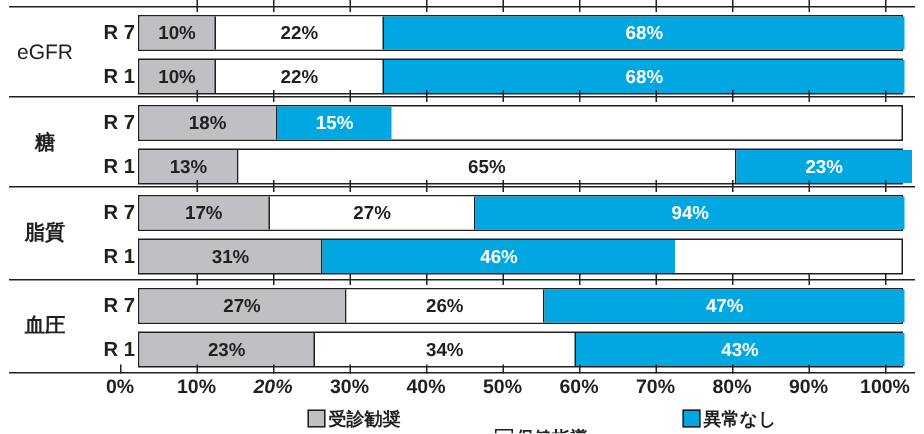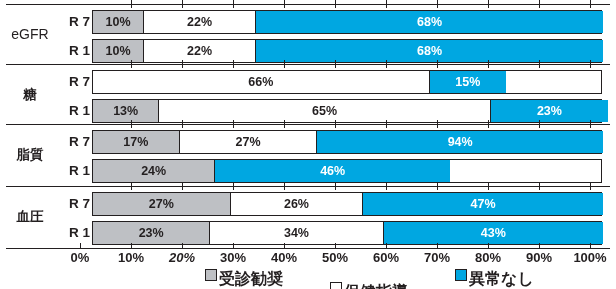--- a/index.html
+++ b/index.html
@@ -148,23 +148,23 @@
     left: 0;
     top: 269px;
     width: 616px;
     height: 20px;
     display: flex;
     align-items: center;
   }
   .legend-item {
     position: absolute;
     display: flex;
-    align-items: flex-start;
+    align-items: center;
     gap: 2px;
-    font-size: 16px;
+    font-size: 12px;
     font-weight: bold;
     color: #231f20;
     white-space: nowrap;
   }
   .swatch {
     width: 12px;
     height: 12px;
     box-sizing: border-box;
     border: 1.3px solid #231f20;
     flex: none;
@@ -201,21 +201,21 @@
             <div class="seg guidance" style="flex: 0 0 112.2px;">22%</div>
             <div class="seg normal" style="flex: 0 0 346.8px; border-right: none;">68%</div>
           </div>
         </div>
       </div>
       <div class="group" style="top: 66px; height: 58px;">
         <div class="group-label" style="top: 20px;">糖</div>
         <div class="row" style="top: 2px;">
           <div class="row-label">R 7</div>
           <div class="bar">
-            <div class="seg guidance" style="flex: 0 0 336.6px;">66%</div>
+            <div class="seg recommend" style="flex: 0 0 91.8px;">18%</div>
             <div class="seg normal" style="flex: 0 0 76.5px; border-right: none;">15%</div>
           </div>
         </div>
         <div class="row" style="top: 31px;">
           <div class="row-label">R 1</div>
           <div class="bar">
             <div class="seg recommend" style="flex: 0 0 66.3px;">13%</div>
             <div class="seg guidance" style="flex: 0 0 331.5px;">65%</div>
             <div class="seg normal" style="flex: 0 0 117.3px; border-right: none;">23%</div>
           </div>
@@ -227,21 +227,21 @@
           <div class="row-label">R 7</div>
           <div class="bar">
             <div class="seg recommend" style="flex: 0 0 86.7px;">17%</div>
             <div class="seg guidance" style="flex: 0 0 137.7px;">27%</div>
             <div class="seg normal" style="flex: 0 0 285.6px; border-right: none;">94%</div>
           </div>
         </div>
         <div class="row" style="top: 31px;">
           <div class="row-label">R 1</div>
           <div class="bar">
-            <div class="seg recommend" style="flex: 0 0 122.4px;">24%</div>
+            <div class="seg recommend" style="flex: 0 0 122.4px;">31%</div>
             <div class="seg normal" style="flex: 0 0 234.6px; border-right: none;">46%</div>
           </div>
         </div>
       </div>
       <div class="group" style="top: 188px; height: 58px;">
         <div class="group-label" style="top: 20px;">血圧</div>
         <div class="row" style="top: 2px;">
           <div class="row-label">R 7</div>
           <div class="bar">
             <div class="seg recommend" style="flex: 0 0 137.7px;">27%</div>

